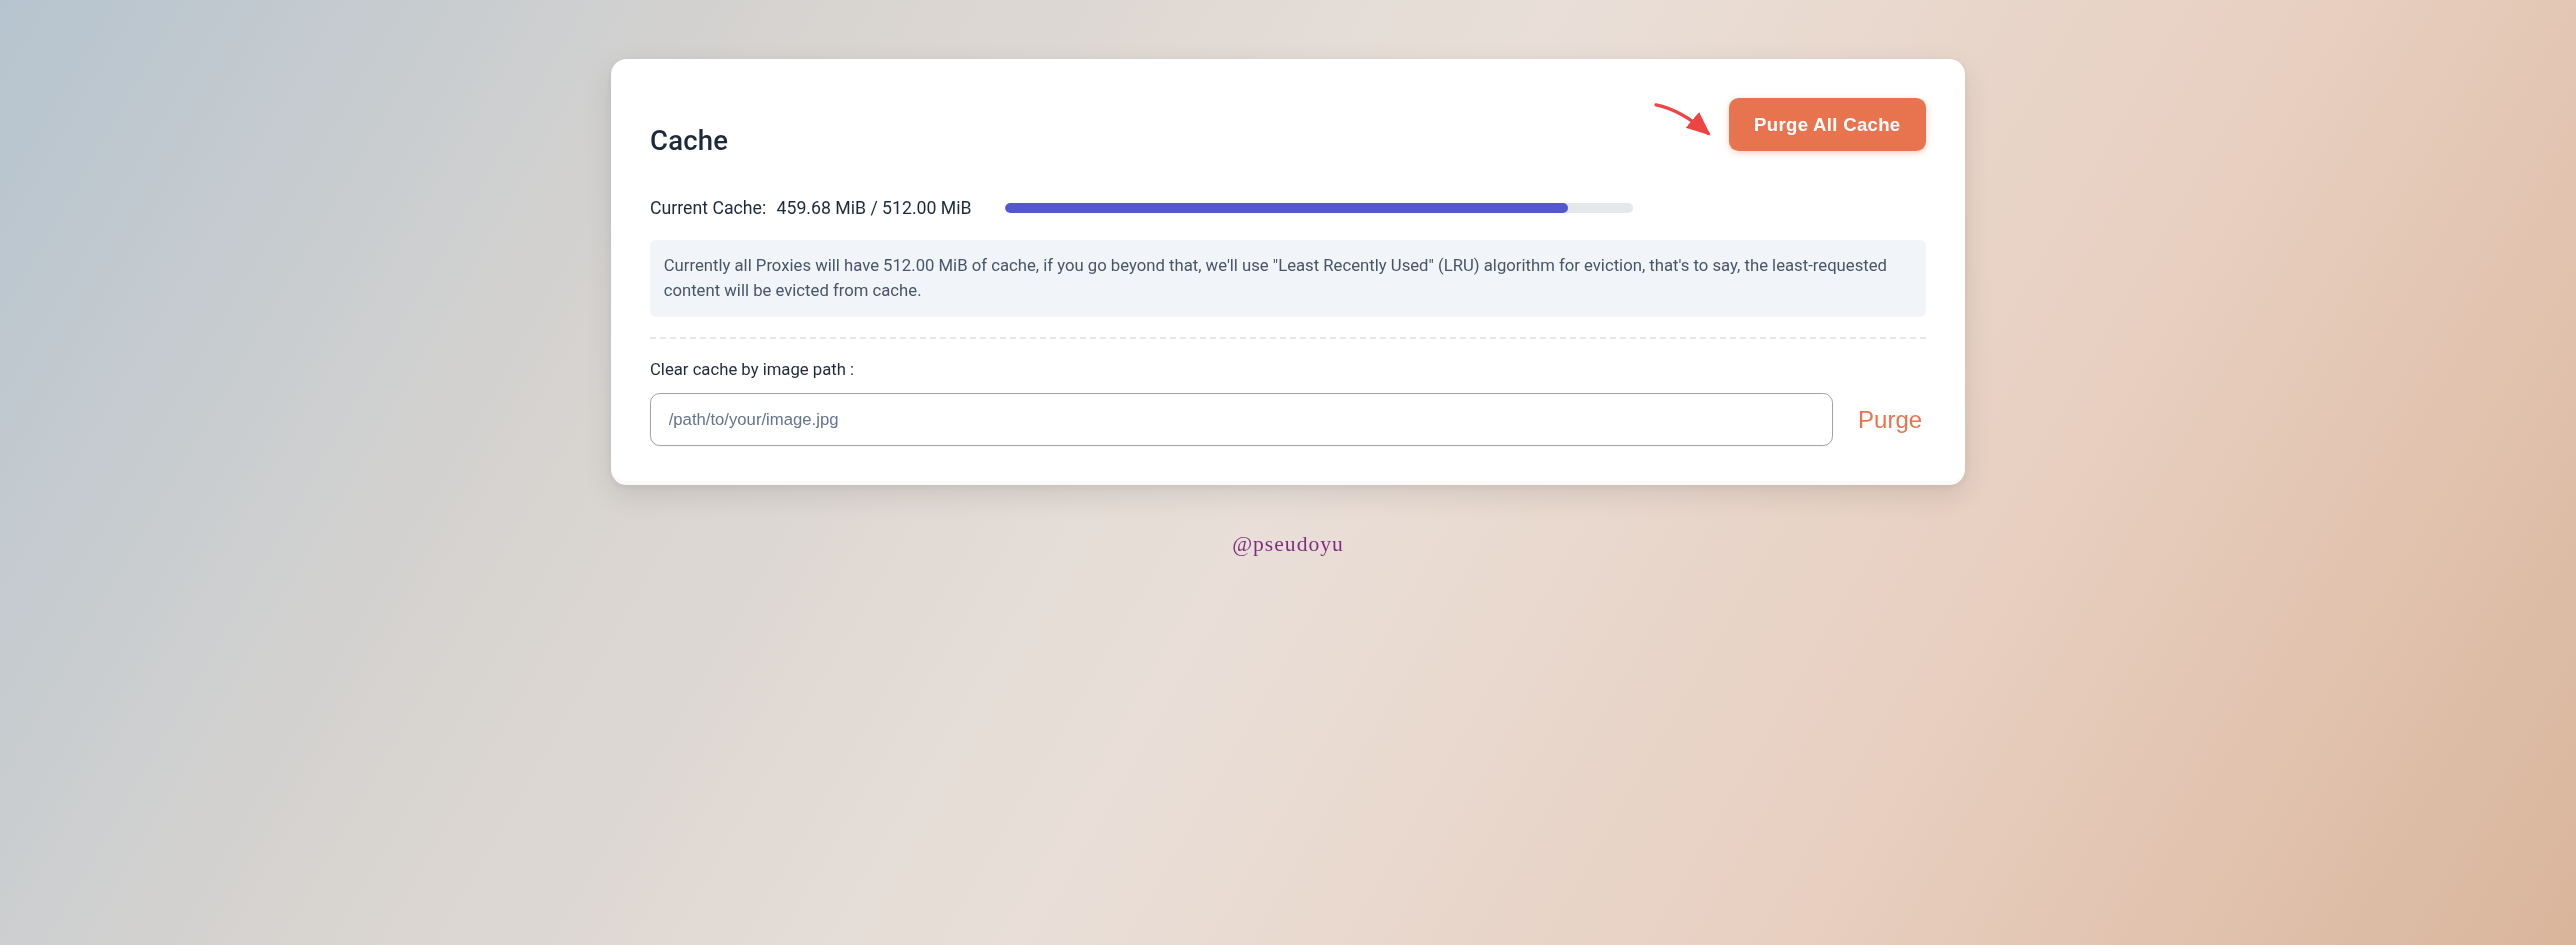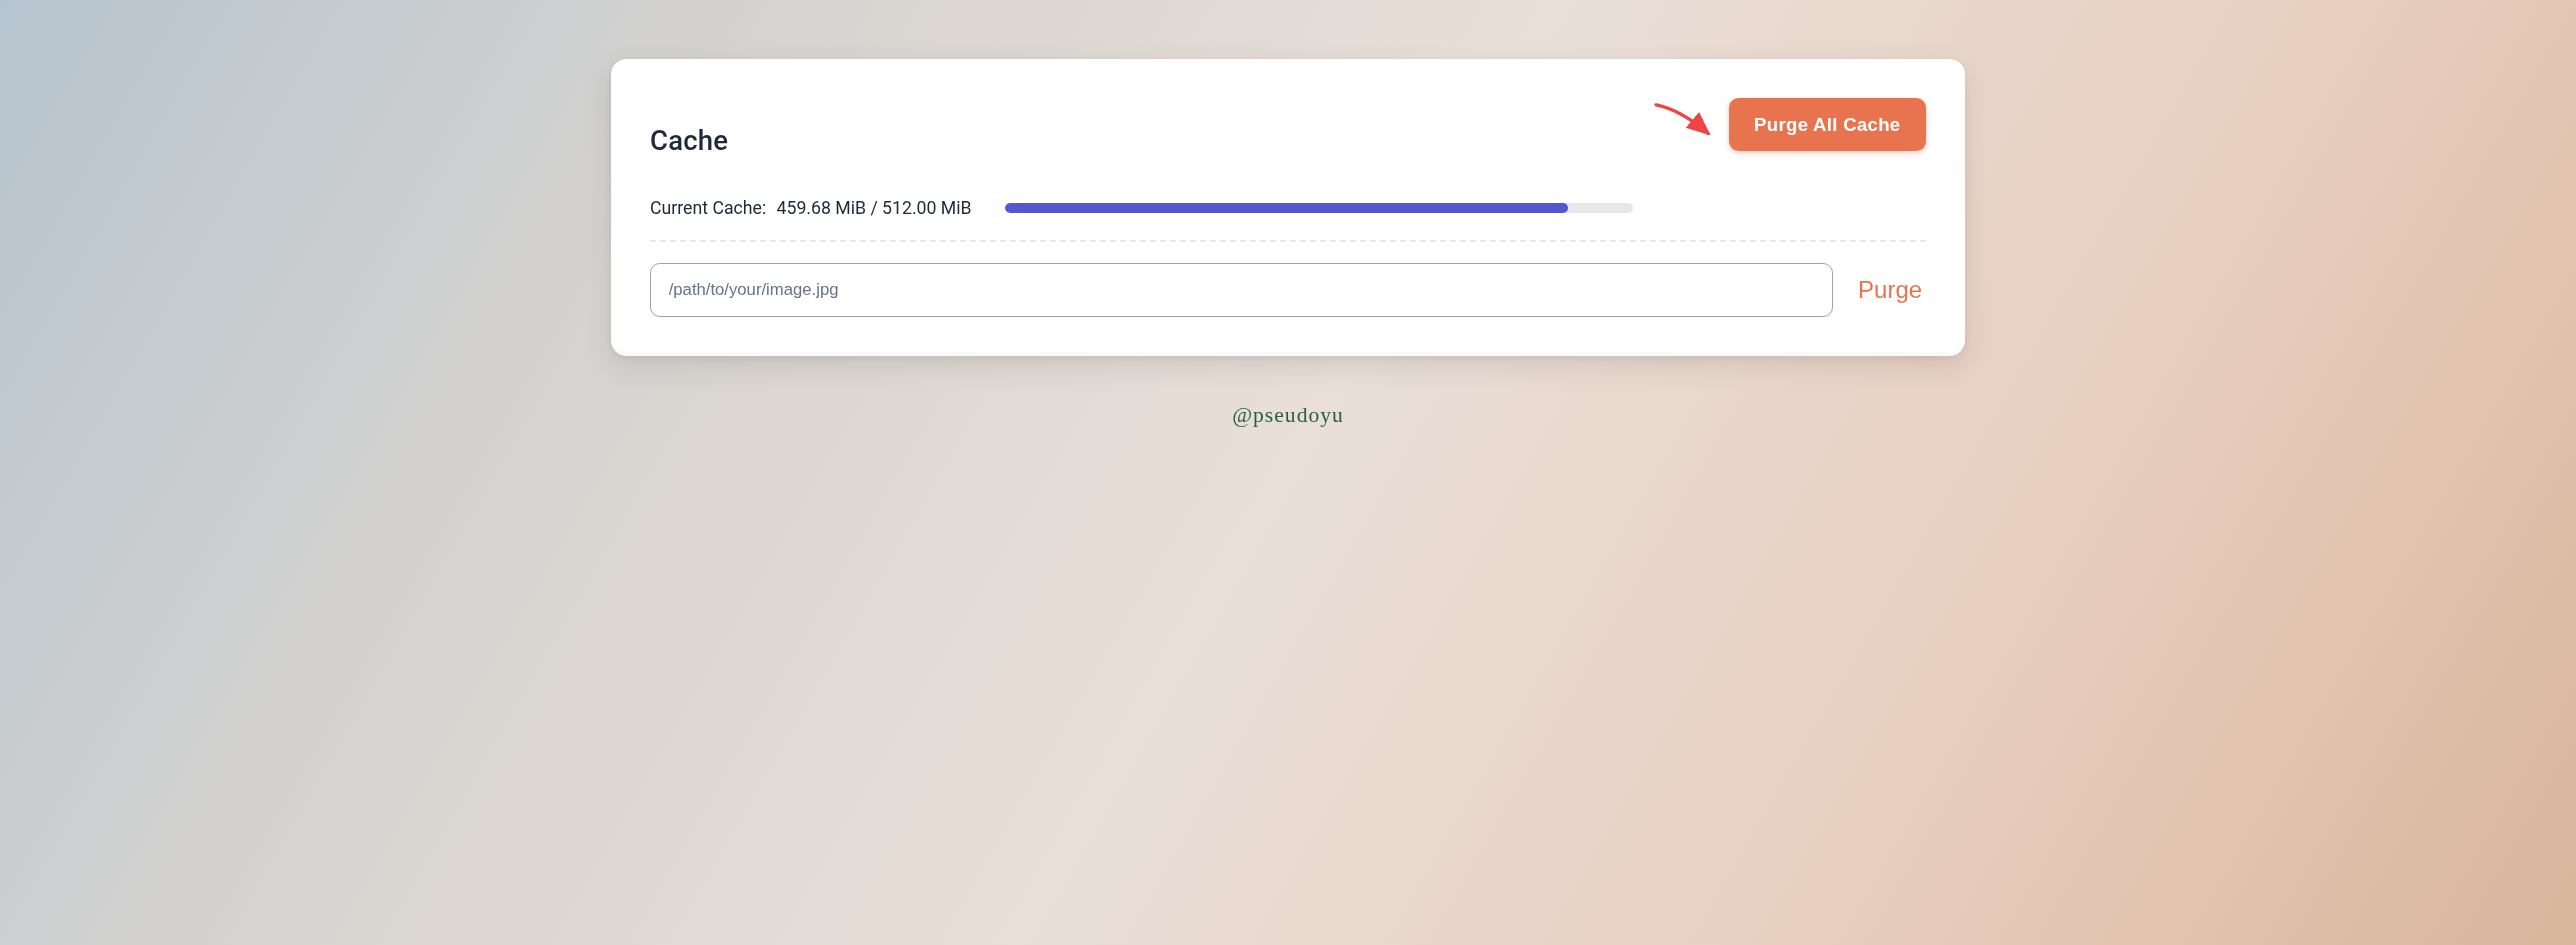--- a/index.html
+++ b/index.html
@@ -142,21 +142,21 @@
     position: absolute;
     top: 41px;
     right: 245px;
     pointer-events: none;
   }
 
   .watermark {
     margin-top: 47px;
     font-family: "Brush Script MT", "Segoe Script", cursive;
     font-size: 21.6px;
-    color: #14532d;
+    color: #701a75;
     letter-spacing: 1px;
     opacity: 0.9;
   }
 </style>
 </head>
 <body>
 
 <div class="card">
 
   <div class="card-header">
@@ -176,23 +176,25 @@
   <div class="cache-row">
     <div class="cache-label">
       <span class="label-key">Current Cache:</span>
       <span>459.68 MiB / 512.00 MiB</span>
     </div>
     <div class="progress">
       <div class="progress-bar" style="width: 89.78%;"></div>
     </div>
   </div>
 
+  <div class="info-box">Currently all Proxies will have 512.00 MiB of cache, if you go beyond that, we'll use "Least Recently Used" (LRU) algorithm for eviction, that's to say, the least-requested content will be evicted from cache.</div>
 
   <hr class="divider">
 
+  <div class="field-label">Clear cache by image path :</div>
 
   <div class="input-row">
     <input type="text" class="text-input" placeholder="/path/to/your/image.jpg" style="">
     <button class="link-btn">Purge</button>
   </div>
 
 </div>
 
 <div class="watermark">@pseudoyu</div>
 

